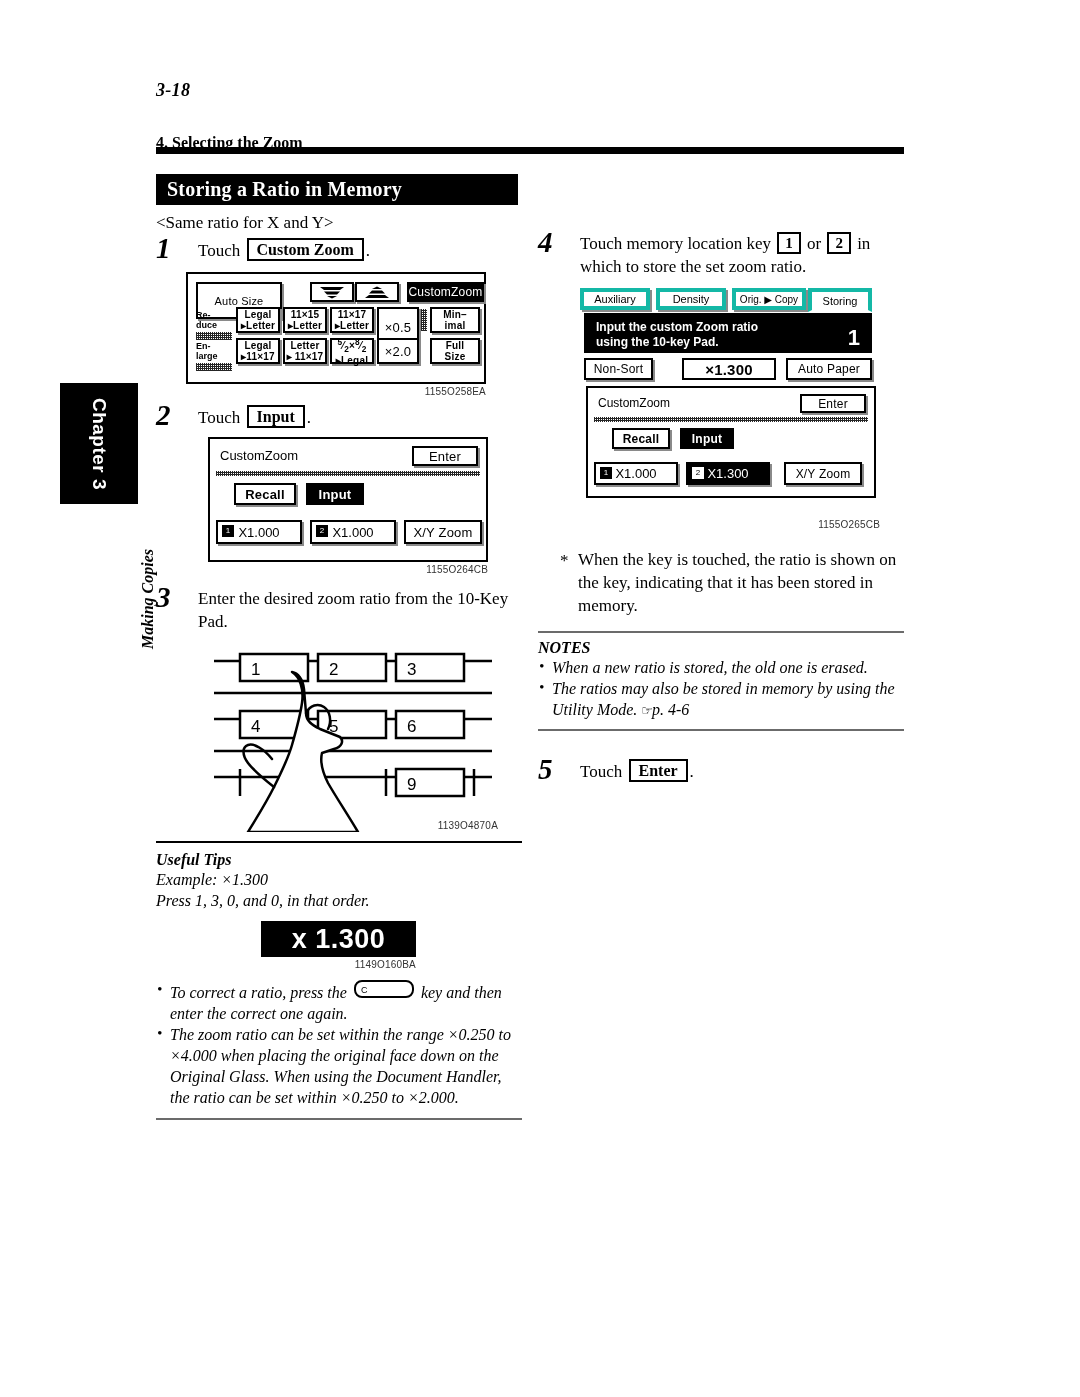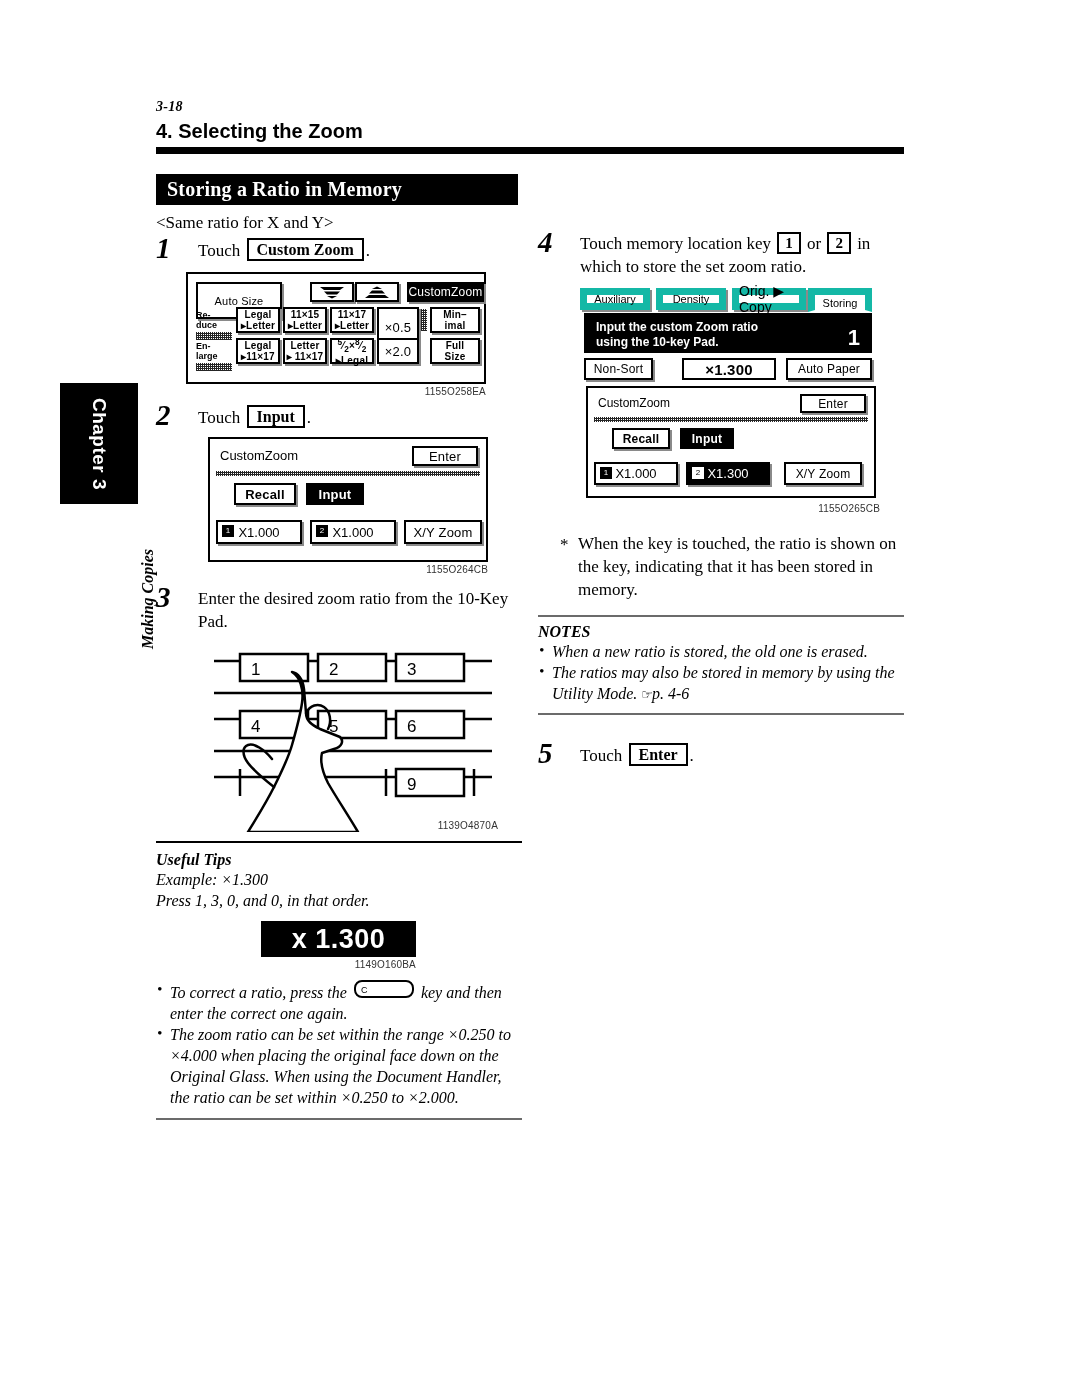--- a/index.html
+++ b/index.html
@@ -12,29 +12,29 @@
     height: 1397px;
     position: relative;
     font-family: "Liberation Serif", serif;
     color: #000;
     overflow: hidden;
   }
   .page { position: absolute; inset: 0; }
 
   
   .folio {
-    position: absolute; left: 156px; top: 99px;
-    font-family: "Liberation Serif", serif;
-    font-style: italic; font-weight: bold; font-size: 14px;
+    position: absolute; left: 156px; top: 80px;
+    font-family: "Liberation Serif", serif;
+    font-style: italic; font-weight: bold; font-size: 18px;
     letter-spacing: .3px;
   }
   .running-head {
-    position: absolute; left: 156px; top: 120px;
-    font-family: Liberation Sans, sans-serif;
-    font-weight: bold; font-size: 20px;
+    position: absolute; left: 156px; top: 134px;
+    font-family: Liberation Serif, serif;
+    font-weight: bold; font-size: 16px;
   }
   .head-rule {
     position: absolute; left: 156px; top: 147px;
     width: 748px; height: 7px; background: #000;
   }
 
   
   .chap-tab {
     position: absolute; left: 60px; top: 383px;
     width: 78px; height: 121px; background: #000;
@@ -131,21 +131,21 @@
     position: absolute;
     background-image: repeating-linear-gradient(0deg,#000 0 1px,transparent 1px 2px),
                       repeating-linear-gradient(90deg,#000 0 1px,transparent 1px 2px);
     background-size: 2px 2px;
     opacity: .85;
   }
 
   
   .tab {
     box-sizing: border-box; position: absolute;
-    border: 7px solid #14b8a6; background: #fff;
+    border: 4px solid #14b8a6; background: #fff;
     font-family: "Liberation Sans", sans-serif; font-size: 11px;
     display: flex; align-items: center; justify-content: center;
     box-shadow: 2px 2px 0 0 #8a8a8a;
   }
   .msgbar {
     position: absolute; box-sizing: border-box;
     background: #000; color: #fff;
     border: 2px solid #000;
   }
   .msgbar .t {
@@ -455,21 +455,21 @@
         <span class="keycap sm">2</span>
         <span>in which to store the set zoom ratio.</span>
       </div>
     </div>
 
     <div class="fig" style="margin:10px 0 0 42px;width:300px;">
       <div style="position:relative;height:215px;">
 
         <div class="tab" style="left:0px;top:0px;width:70px;height:22px;">Auxiliary</div>
         <div class="tab" style="left:76px;top:0px;width:70px;height:22px;">Density</div>
-        <div class="tab" style="left:152px;top:0px;width:74px;height:22px;font-size:14px;">Orig. ▶ Copy</div>
+        <div class="tab" style="left:152px;top:0px;width:74px;height:22px;font-size:10px;">Orig. ▶ Copy</div>
         <div class="tab" style="left:228px;top:0px;width:64px;height:24px;box-shadow:none;border-bottom:2px solid #fff;">Storing</div>
 
         <div class="msgbar" style="left:4px;top:25px;width:288px;height:40px;">
           <div class="t">
             <span>Input the custom Zoom ratio</span><br>
             <span>using the 10-key Pad.</span>
           </div>
           <div class="n">1</div>
         </div>
 
@@ -493,21 +493,21 @@
               <span>X1.000</span>
             </div>
             <div class="memkey inv" style="left:94px;top:70px;width:84px;height:23px;">
               <span class="badge">2</span>
               <span>X1.300</span>
             </div>
             <div class="k" style="left:192px;top:70px;width:78px;height:23px;font-size:12px;">X/Y Zoom</div>
           </div>
         </div>
       </div>
-      <div class="fig-id" style="margin-top:0;">1155O265CB</div>
+      <div class="fig-id" style="margin-top:16px;">1155O265CB</div>
     </div>
 
     <div class="star-note" style="margin-top:18px;">When the key is touched, the ratio is shown on the key, indicating that it has been stored in memory.</div>
 
     <div class="rule" style="margin-top:14px;"></div>
 
     <div style="margin-top:6px;">
       <div class="note-head">NOTES</div>
       <ul class="bullets">
         <li>When a new ratio is stored, the old one is erased.</li>

